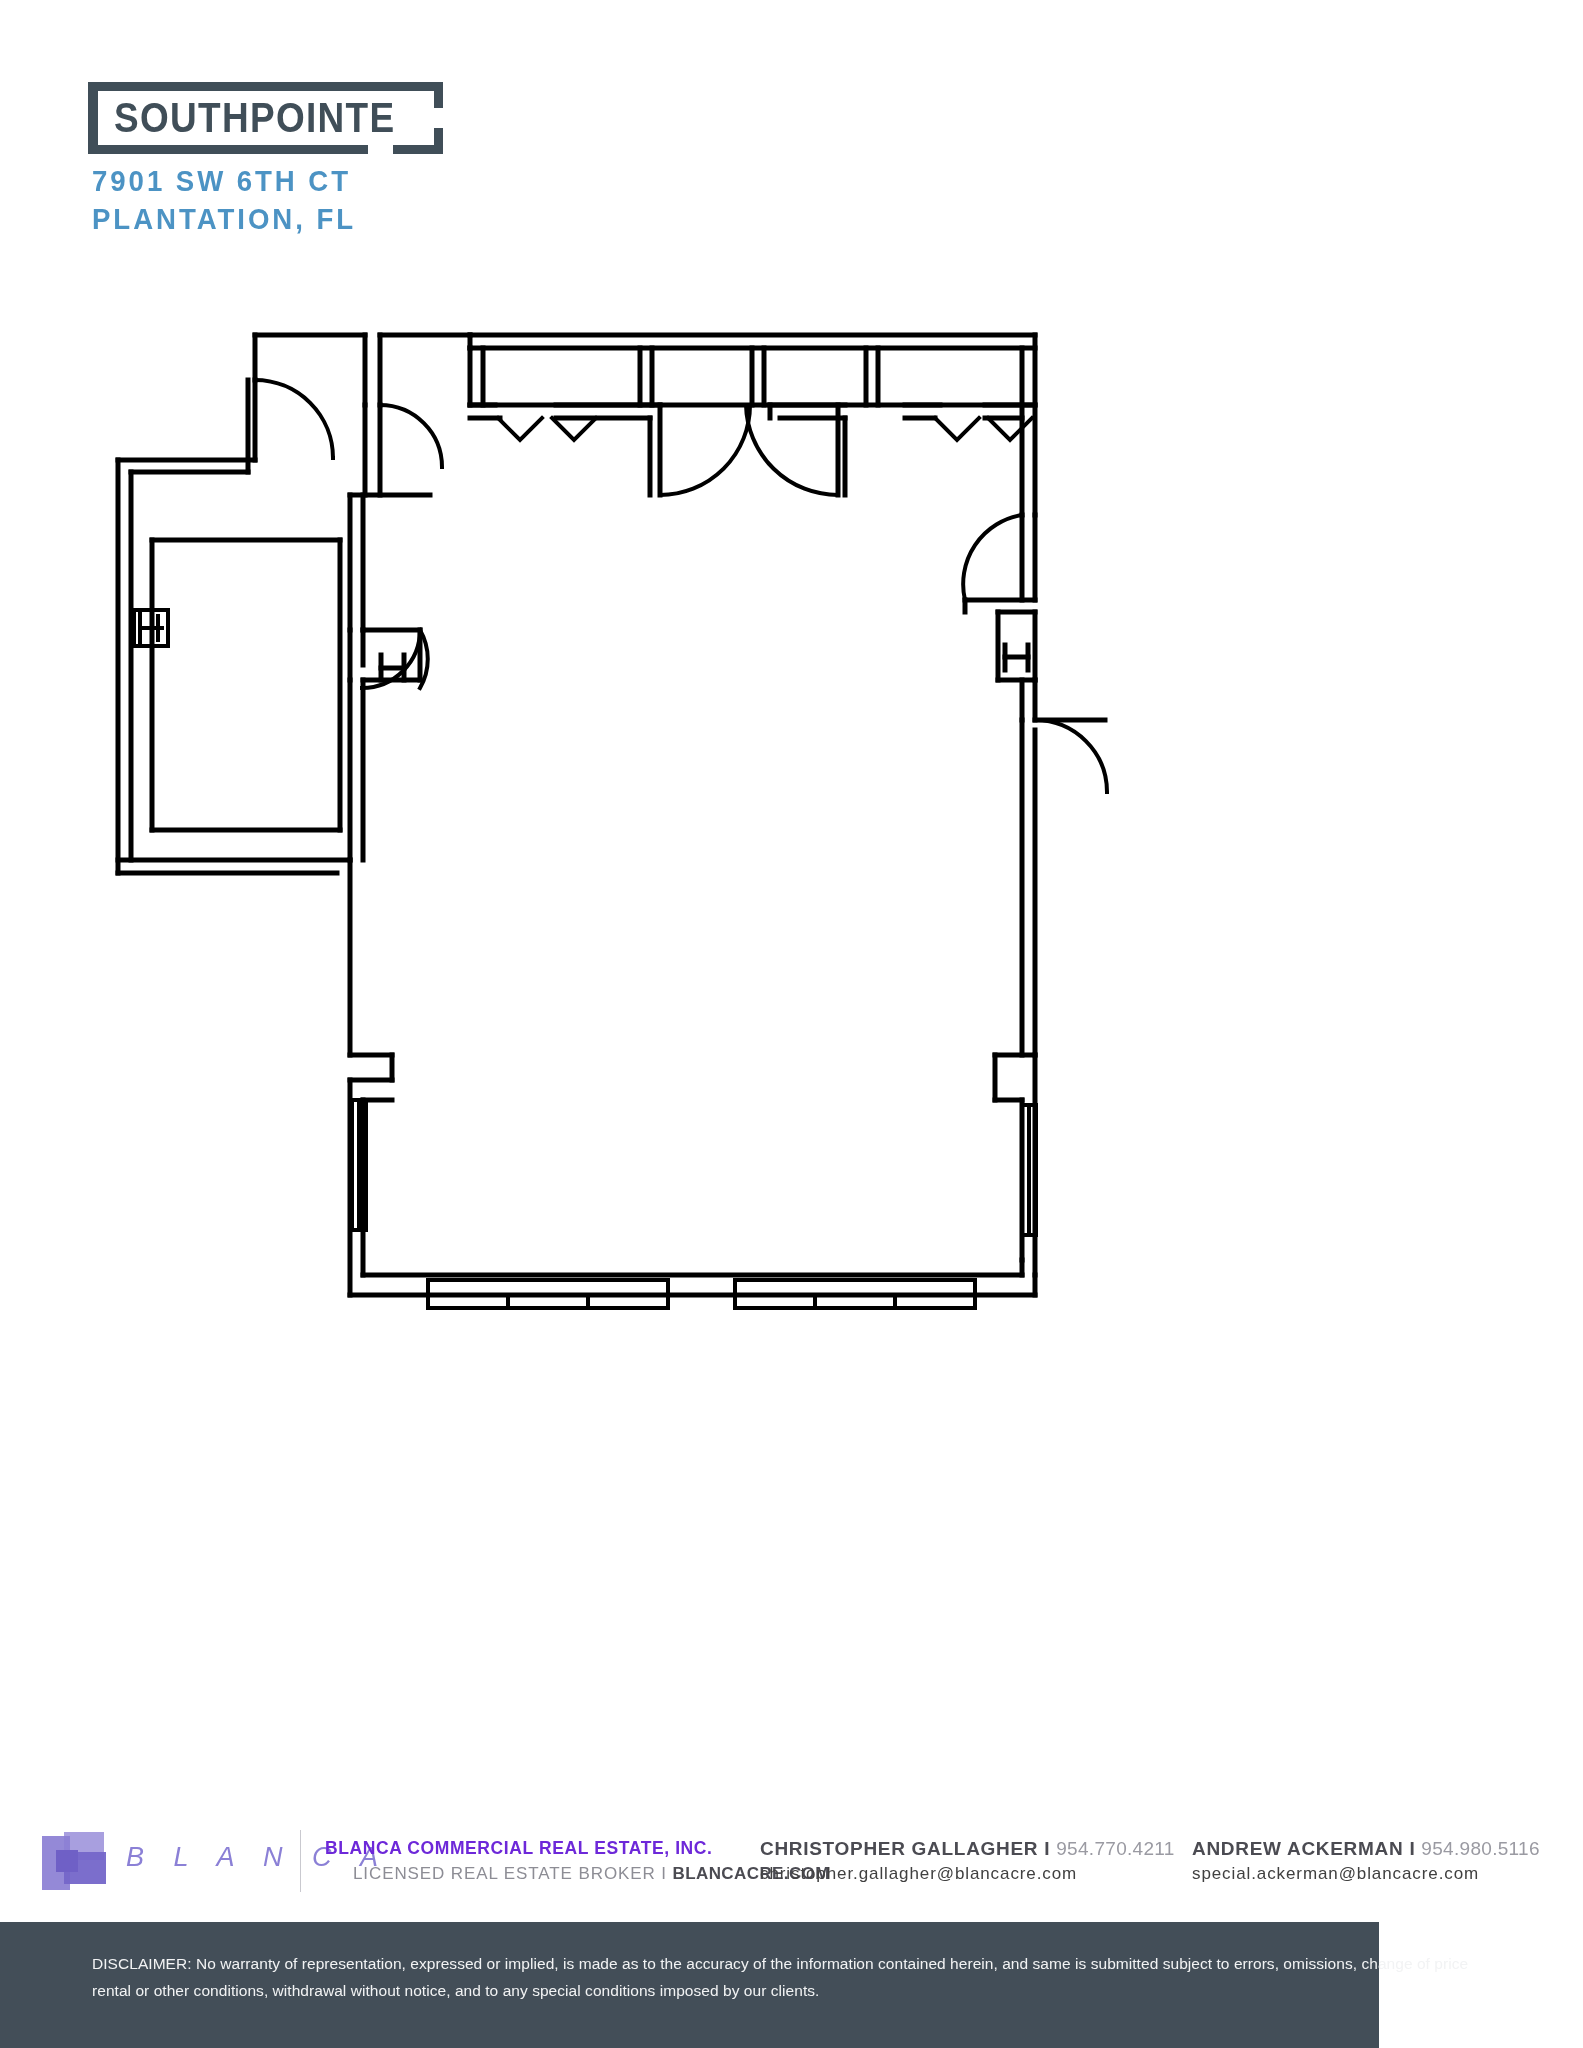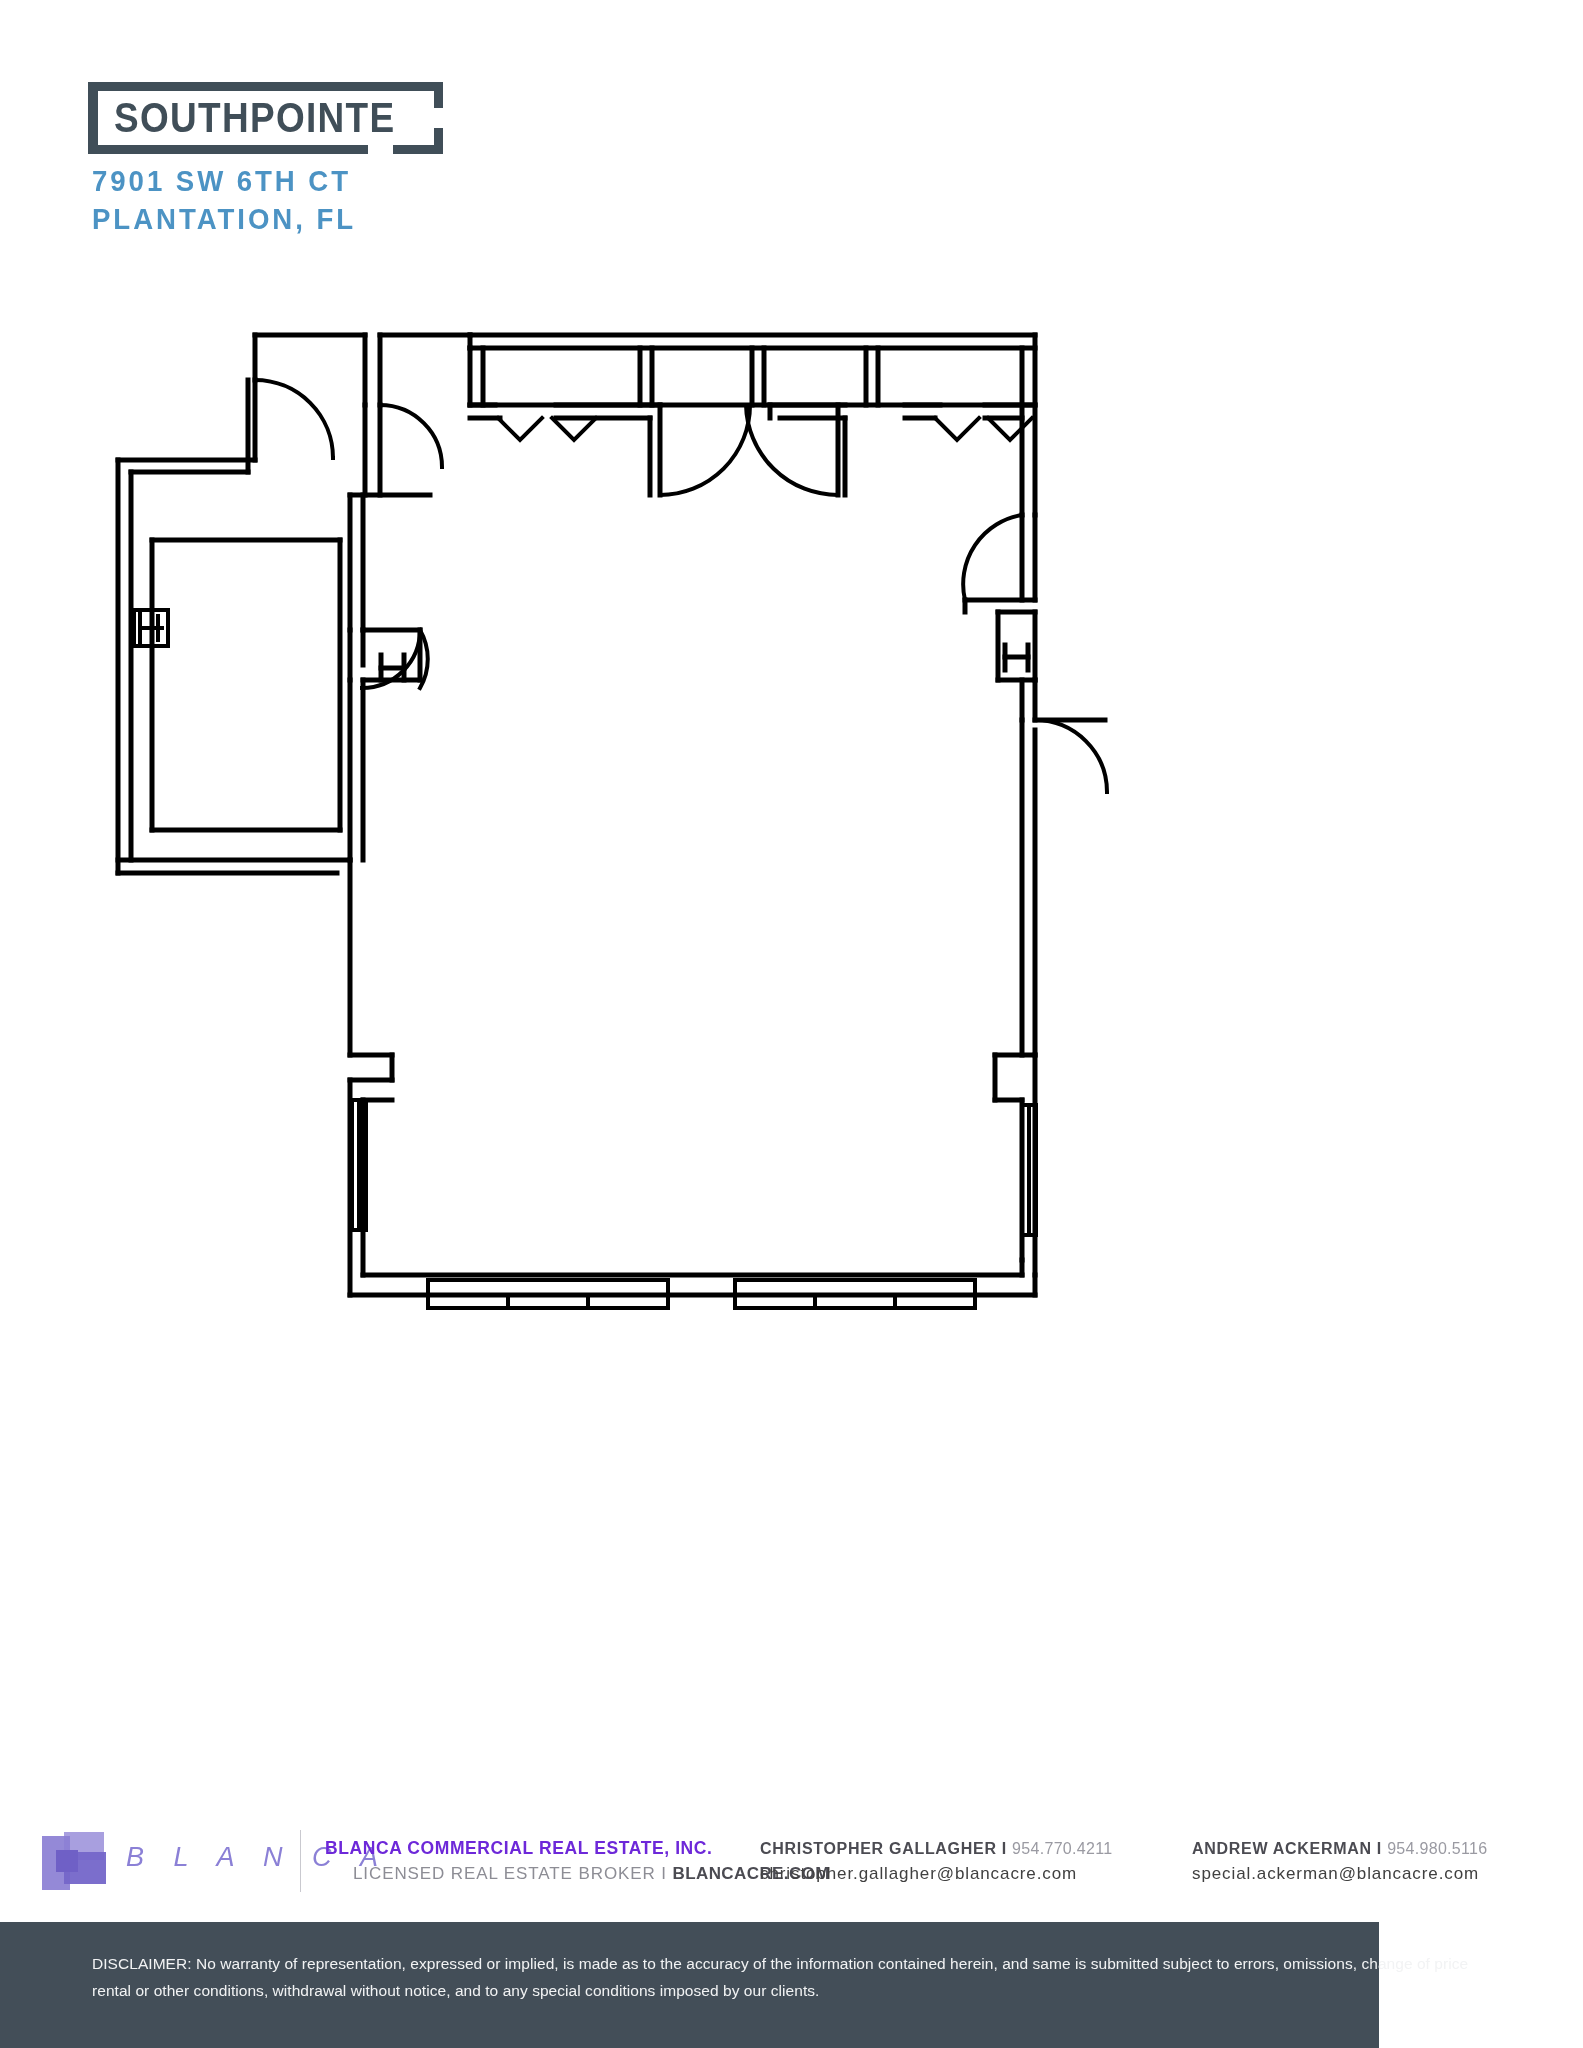--- a/index.html
+++ b/index.html
@@ -153,21 +153,21 @@
     line-height: 25px; white-space: nowrap; margin-left: 28px;
   }
   .firm-line2 b { color: #4b4b52; font-weight: 700; letter-spacing: .4px; }
   .contact {
     position: absolute;
     top: 46px;
   }
   #contact-1 { left: 760px; }
   #contact-2 { left: 1168px; margin-left: 24px; }
   .contact-name {
-    font-size: 16px; font-weight: 700;
+    font-size: 19px; font-weight: 700;
     color: #4b4b52; letter-spacing: .7px;
     line-height: 25px; white-space: nowrap;
   }
   .contact-name .sep { color: #4b4b52; }
   .contact-name .phone { font-weight: 400; color: #9a9aa2; letter-spacing: .3px; }
   .contact-email {
     font-size: 17px; font-weight: 400;
     color: #404040; letter-spacing: .9px;
     line-height: 25px; white-space: nowrap;
   }

